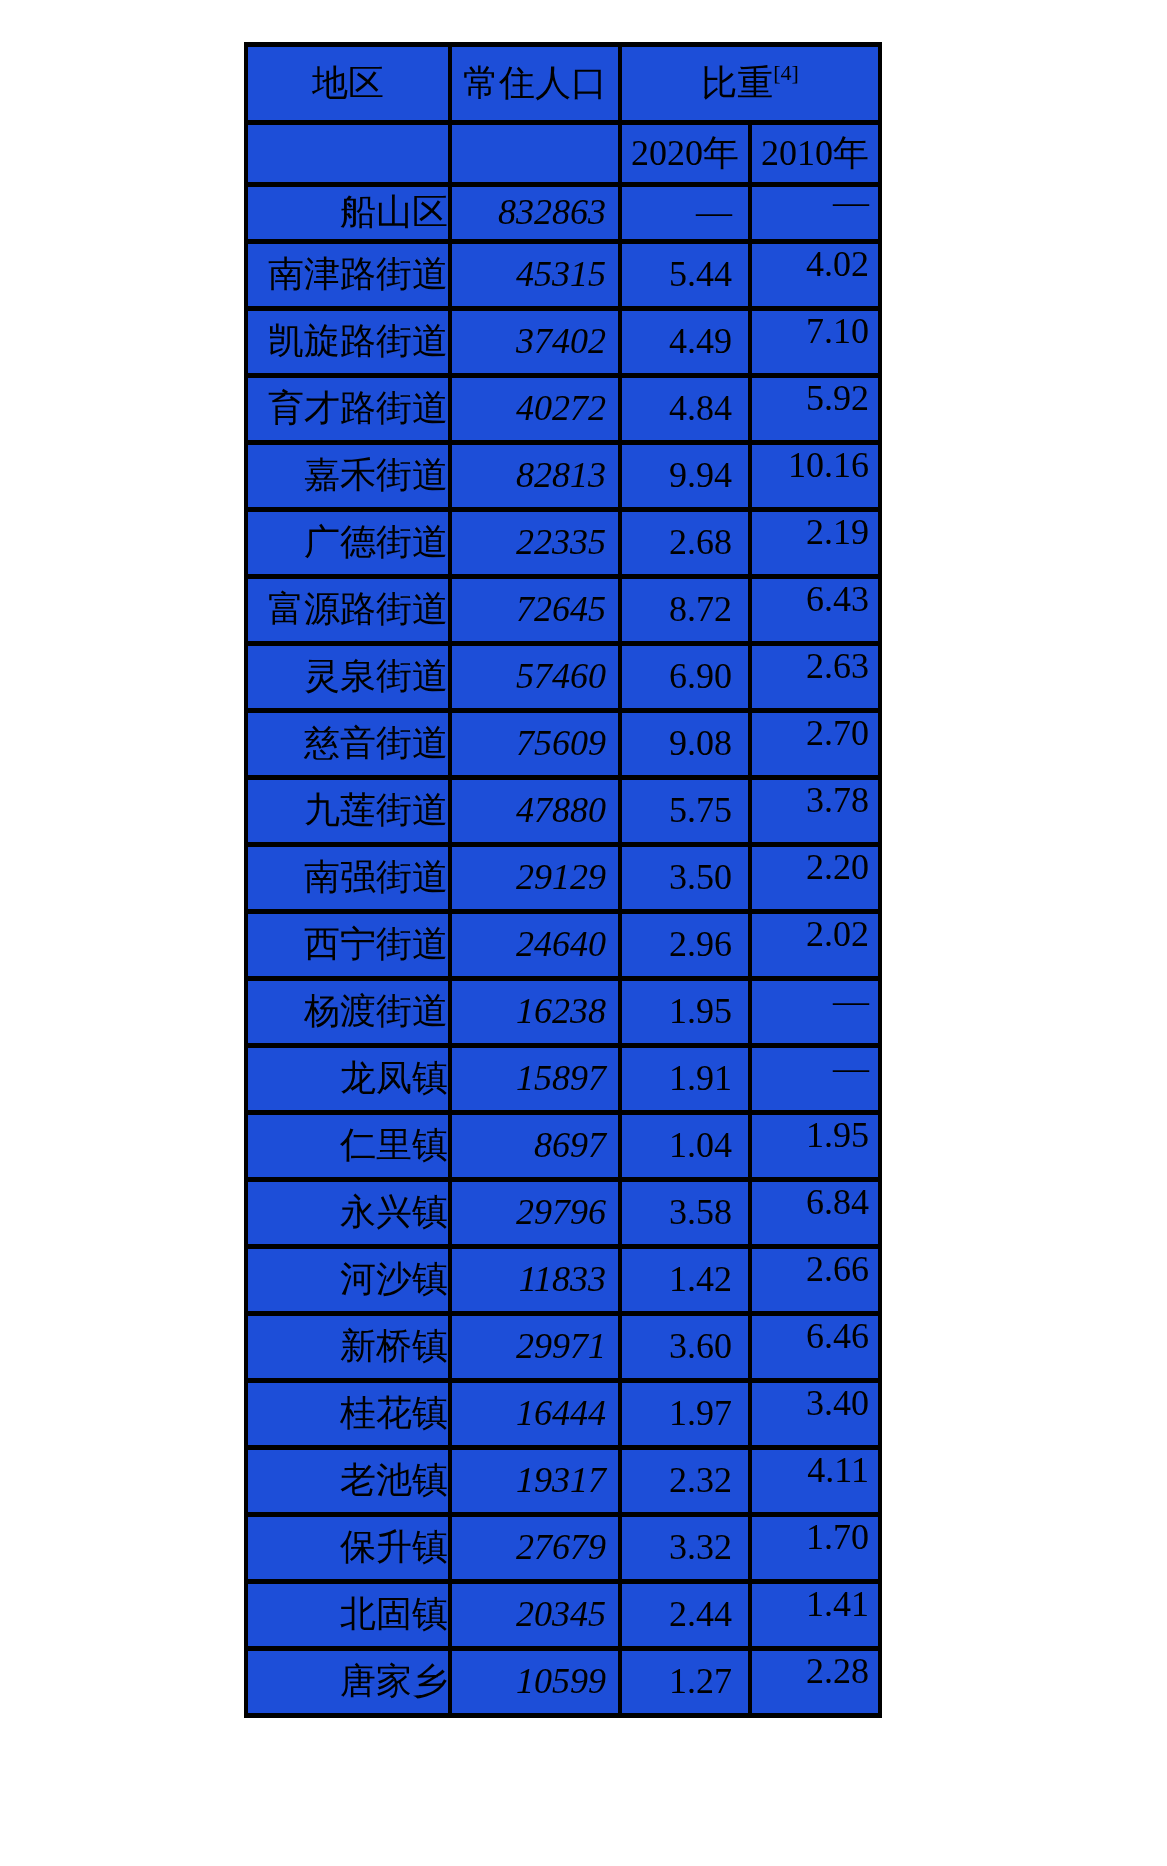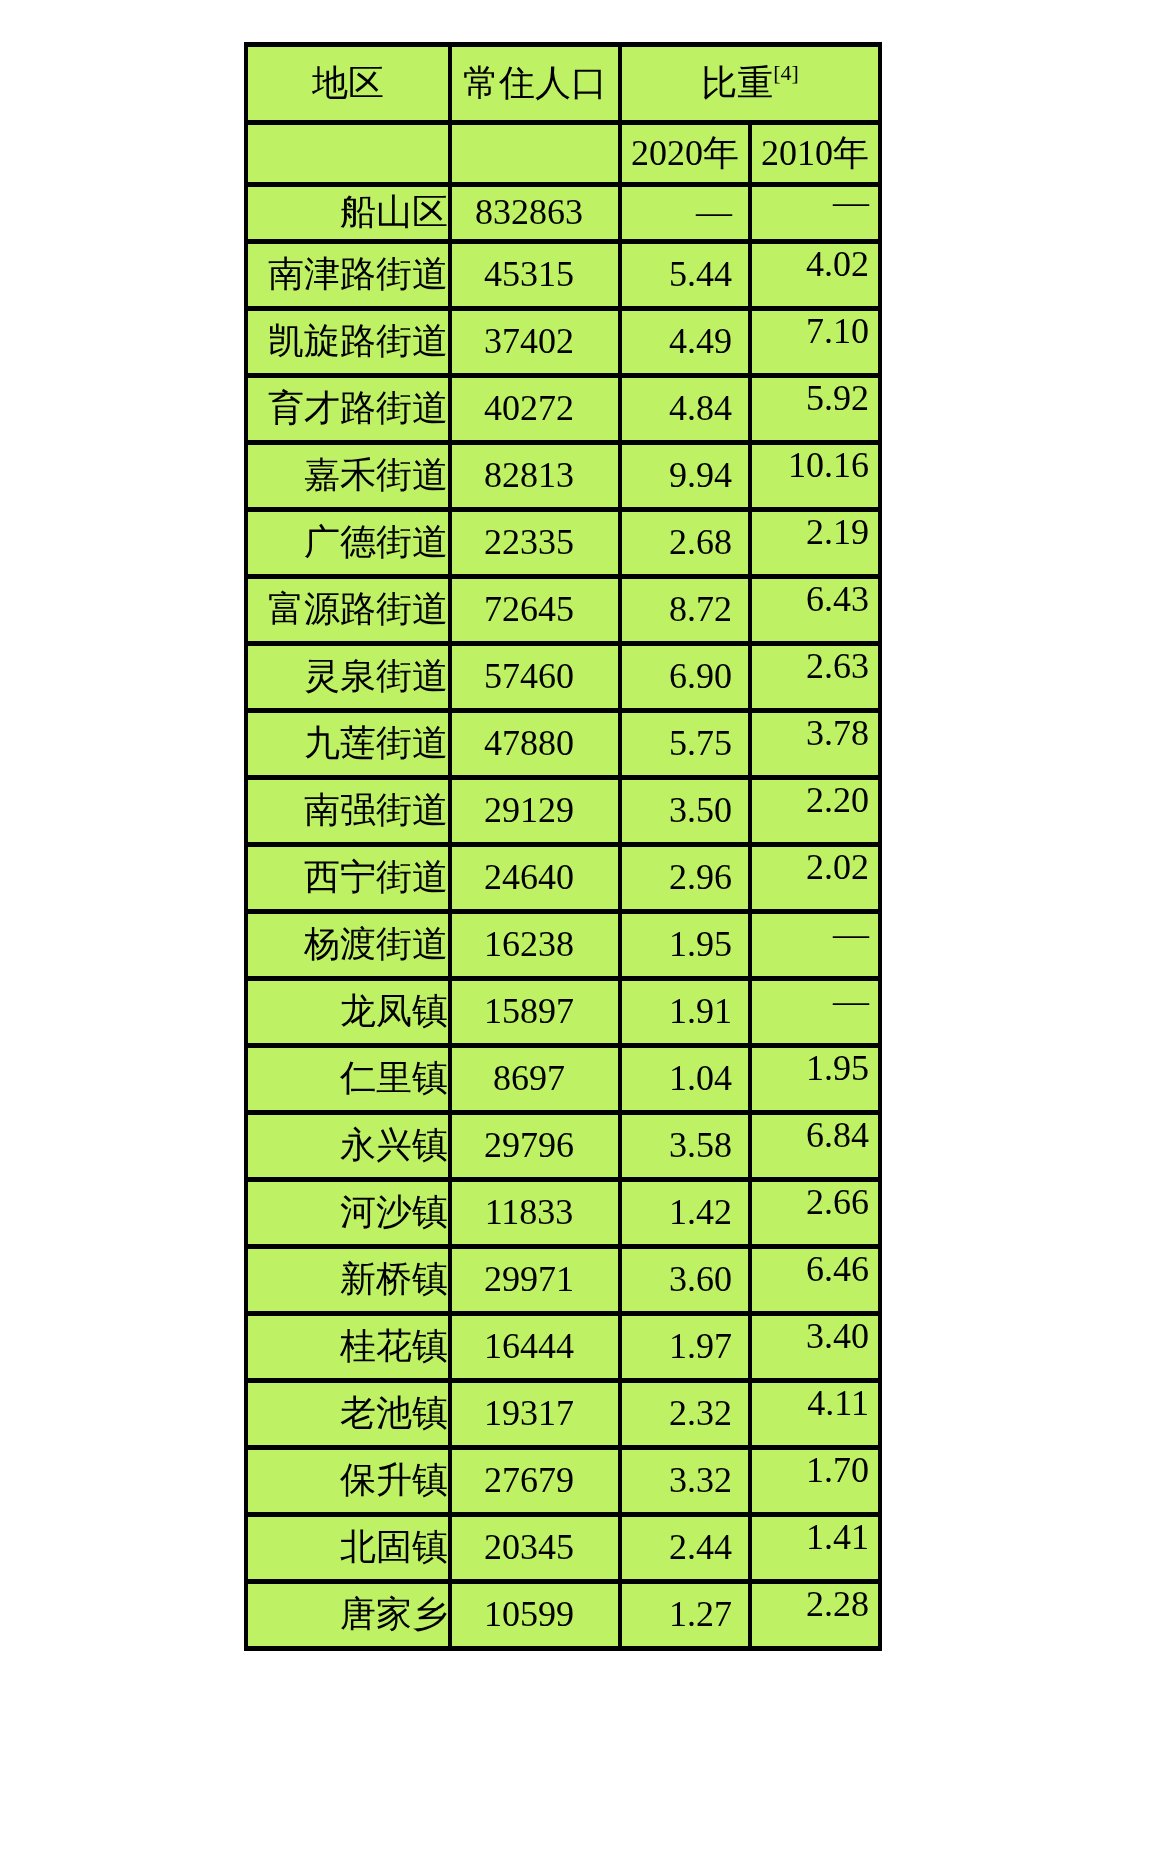--- a/index.html
+++ b/index.html
@@ -11,21 +11,21 @@
     color: #000000;
     font-family: "Liberation Serif", "DejaVu Serif", serif;
     overflow: hidden;
   }
   table.pop-table {
     position: absolute;
     left: 244px;
     top: 42px;
     border-collapse: collapse;
     table-layout: fixed;
-    background: #bef264;
+    background: #1d4ed8;
   }
   .pop-table col.col-region    { width: 204px; }
   .pop-table col.col-pop       { width: 170px; }
   .pop-table col.col-2020      { width: 130px; }
   .pop-table col.col-2010      { width: 130px; }
   .pop-table th, .pop-table td {
     border-left: 4px solid #000;
     border-right: 4px solid #000;
     border-top: 5px solid #000;
     border-bottom: 5px solid #000;
@@ -42,21 +42,21 @@
   .pop-table tbody tr    { height: 67px; }
   .pop-table tbody tr:first-child { height: 57px; }
   .pop-table th { text-align: center; }
   .pop-table sup {
     font-size: 22px;
     line-height: 0;
     position: relative;
     top: -2px;
   }
   .pop-table td.c0 { text-align: right; }
-  .pop-table td.c1 { text-align: center; padding-right: 12px; }
+  .pop-table td.c1 { text-align: right; padding-right: 12px; font-style: italic; }
   .pop-table td.c2 { text-align: right; padding-right: 16px; }
   .pop-table td.c3 { text-align: right; padding-right: 9px; }
   
   .pop-table td.c3 span { position: relative; top: -10px; display: inline-block; }
 </style>
 </head>
 <body>
 
 <table class="pop-table">
   <colgroup>
@@ -121,20 +121,26 @@
         <td class="c2"><span>8.72</span></td>
         <td class="c3"><span>6.43</span></td>
       </tr>
       <tr>
         <td class="c0"><span>灵泉街道</span></td>
         <td class="c1"><span>57460</span></td>
         <td class="c2"><span>6.90</span></td>
         <td class="c3"><span>2.63</span></td>
       </tr>
       <tr>
+        <td class="c0"><span>慈音街道</span></td>
+        <td class="c1"><span>75609</span></td>
+        <td class="c2"><span>9.08</span></td>
+        <td class="c3"><span>2.70</span></td>
+      </tr>
+      <tr>
         <td class="c0"><span>九莲街道</span></td>
         <td class="c1"><span>47880</span></td>
         <td class="c2"><span>5.75</span></td>
         <td class="c3"><span>3.78</span></td>
       </tr>
       <tr>
         <td class="c0"><span>南强街道</span></td>
         <td class="c1"><span>29129</span></td>
         <td class="c2"><span>3.50</span></td>
         <td class="c3"><span>2.20</span></td>

